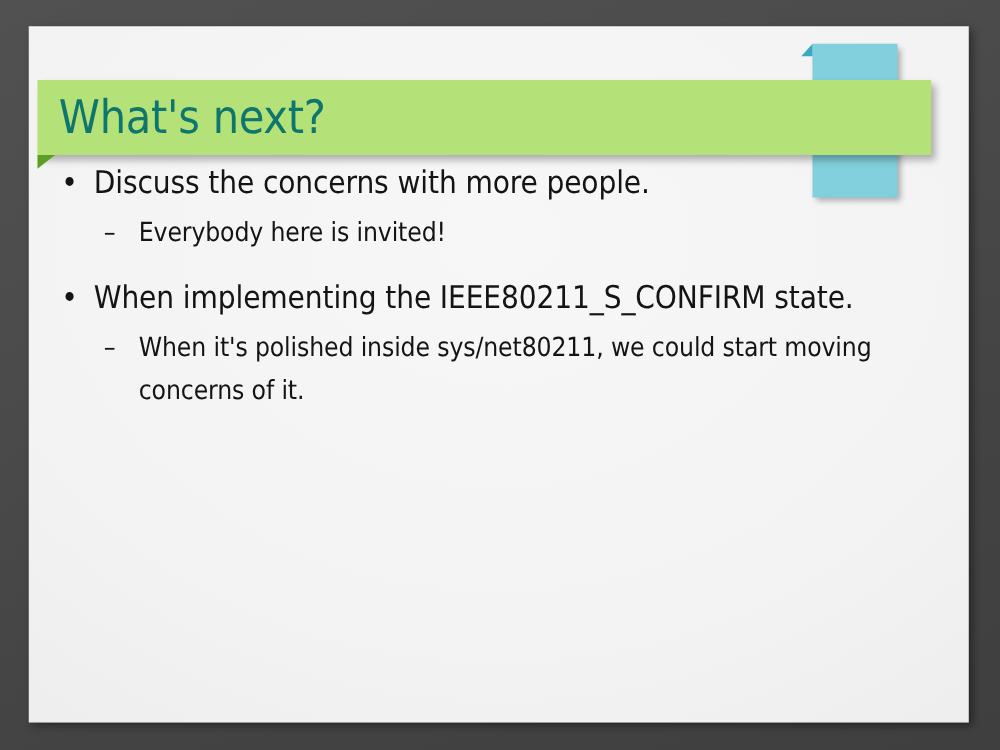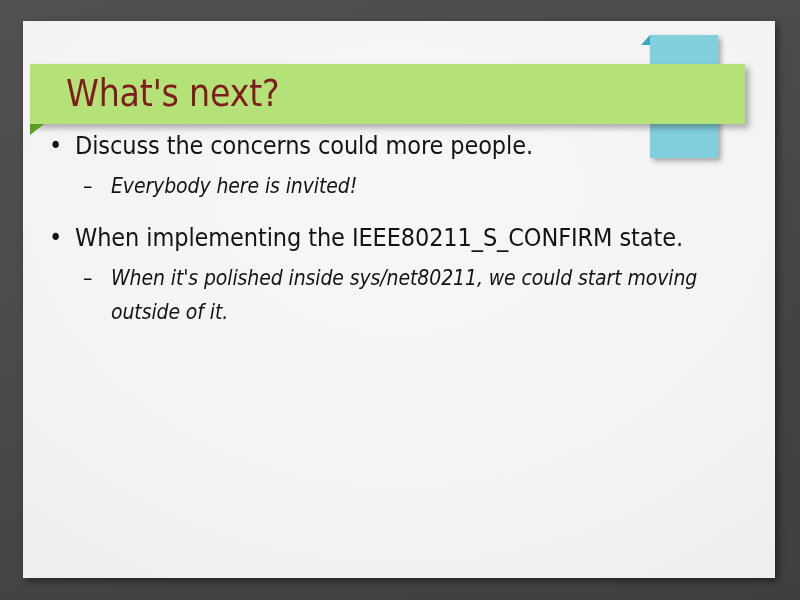--- a/index.html
+++ b/index.html
@@ -74,28 +74,28 @@
     left: 0px;
     bottom: -11px;
     width: 0;
     height: 0;
     border-style: solid;
     border-width: 11px 14px 0 0;
     border-color: #5a9e24 transparent transparent transparent;
   }
   #slide-title {
     position: absolute;
-    left: 36px;
+    left: 17px;
     top: 0;
     height: 60px;
     line-height: 60px;
     font-family: "DejaVu Sans Condensed", "Liberation Sans Narrow", "Liberation Sans", sans-serif;
     font-size: 37px;
     font-weight: 400;
-    color: #7f1d1d;
+    color: #0f766e;
     letter-spacing: -0.2px;
     white-space: nowrap;
   }
 
   
   #body-content {
     position: absolute;
     left: 0px;
     top: 108px;
     width: 752px;
@@ -133,54 +133,53 @@
     position: absolute;
     left: 60px;
     top: 0;
     font-size: 21px;
     line-height: 34px;
     color: #141414;
   }
   .bullet-l2 .text {
     display: block;
     max-width: 620px;
-    font-style: italic;
   }
 
   .spacer-row { height: 14px; }
 </style>
 </head>
 <body>
 
 <div id="viewer">
 
   <div id="slide">
 
     <div id="body-content">
 
       <div class="bullet-l1">
         <span class="marker">•</span>
-        <span class="text">Discuss the concerns could more people.</span>
+        <span class="text">Discuss the concerns with more people.</span>
       </div>
 
       <div class="bullet-l2">
         <span class="marker">–</span>
         <span class="text">Everybody here is invited!</span>
       </div>
 
       <div class="spacer-row"></div>
 
       <div class="bullet-l1">
         <span class="marker">•</span>
         <span class="text">When implementing the IEEE80211_S_CONFIRM state.</span>
       </div>
 
       <div class="bullet-l2">
         <span class="marker">–</span>
-        <span class="text">When it's polished inside sys/net80211, we could start moving outside of it.</span>
+        <span class="text">When it's polished inside sys/net80211, we could start moving concerns of it.</span>
       </div>
 
     </div>
 
     <div id="cyan-bar">
       <span class="fold"></span>
     </div>
 
     <div id="title-band">
       <span class="fold"></span>

